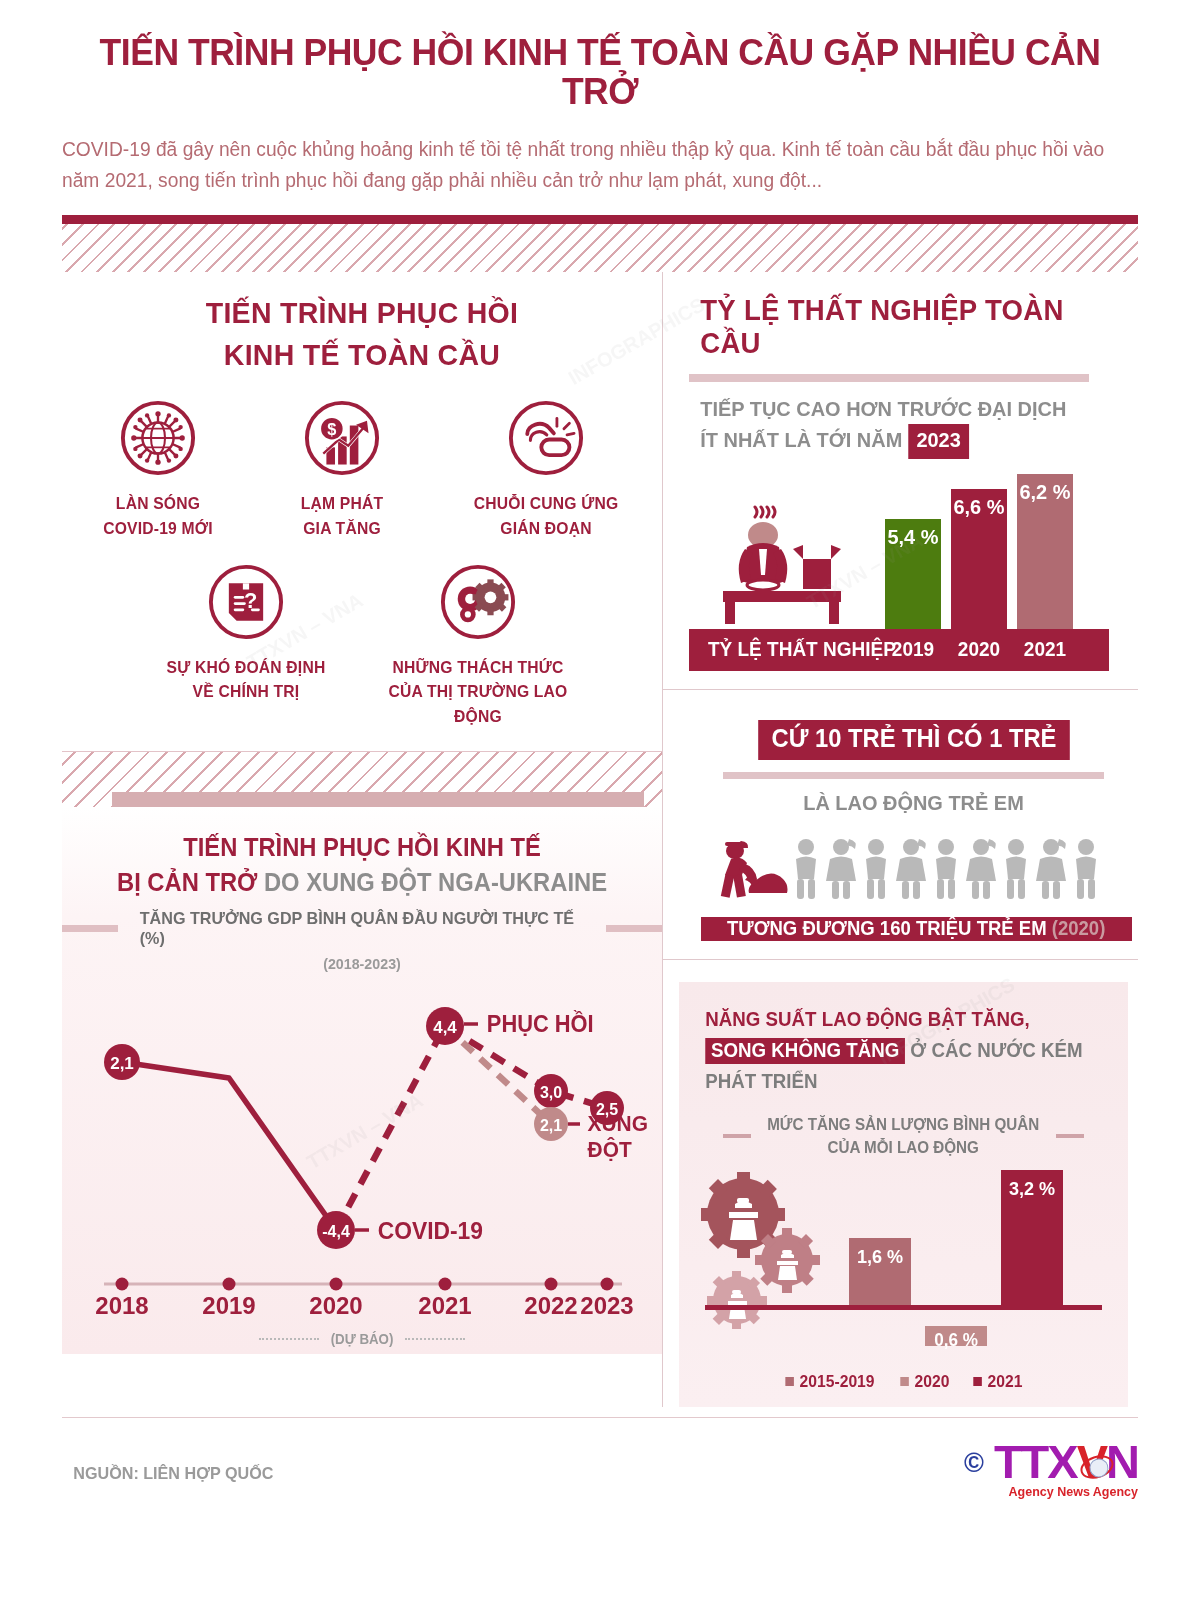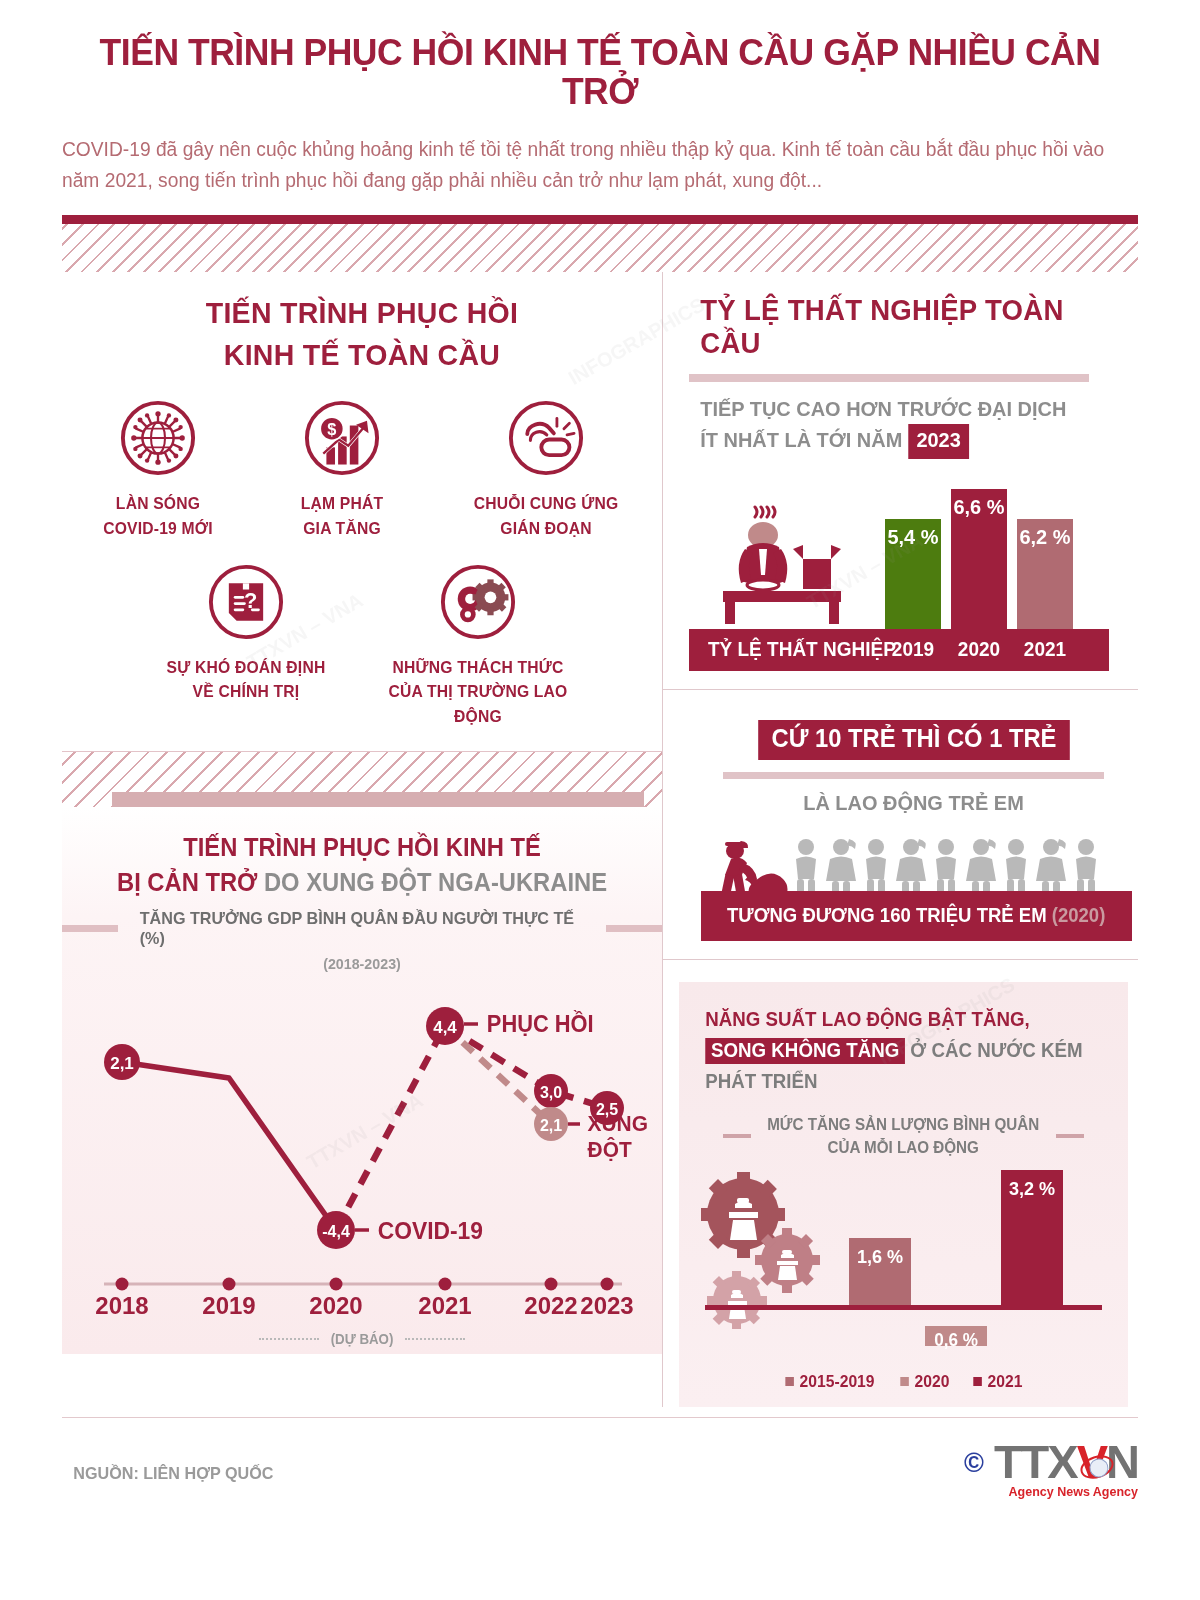--- a/index.html
+++ b/index.html
@@ -105,21 +105,21 @@
 
   
   .cl-title { text-align:center; }
   .cl-title .bx {
     display:inline-block; background:#9e1f3d; color:#fff; font-size:25px; font-weight:700;
     padding:4px 14px 7px 14px; transform:scaleX(0.95);
   }
   .cl-rule { height:7px; background:#e0c3c7; margin:12px 34px 12px 34px; }
   .cl-sub { text-align:center; font-size:21px; font-weight:700; color:#8d8d8d; transform:scaleX(0.95);}
   .cl-fig { position:relative; height:110px; margin-top:16px; }
-  .cl-band { position:absolute; left:12px; right:6px; bottom:0; height:50px; background:#9e1f3d;
+  .cl-band { position:absolute; left:12px; right:6px; bottom:0; height:24px; background:#9e1f3d;
              display:flex; align-items:center; justify-content:center; }
   .cl-band .tx { font-size:19.5px; font-weight:700; color:#fff; transform:scaleX(0.95); }
   .cl-band .tx .yr { color:#c99aa0; }
 
   
   .pr-card { background: linear-gradient(180deg,#f8e9eb 0%, #fbeff1 100%); margin: 22px 10px 0 16px; padding: 22px 18px 16px 18px;}
   .pr-h { font-size:19.5px; font-weight:700; color:#9e1f3d; line-height:1.6; transform:scaleX(0.96);}
   .pr-h .inv { background:#9e1f3d; color:#fff; padding:1px 6px 3px 6px; }
   .pr-h .gr { color:#7d7d7d; }
   .pr-cap { display:flex; align-items:center; justify-content:center; gap:9px; margin-top:16px;}
@@ -134,21 +134,21 @@
   .pr-leg .sw { width:9px; height:9px; }
 
   
   .fdivider { margin: 10px 62px 0 62px; height:1px; background:#e3c9cd; }
   .footer { position:relative; margin: 0 62px; height: 110px; }
   .src { position:absolute; left:6px; top:46px; font-size:17px; font-weight:700; color:#9a9a9a; transform:scaleX(0.95);}
   .logo { position:absolute; right:0; top:22px; display:flex; align-items:flex-start; gap:10px; }
   .cmark { font-size:27px; color:#2b3f9e; font-weight:700; line-height:1; margin-top:10px;}
   .ttxvn { position:relative; }
   .ttxvn .wm { font-size:47px; font-weight:700; letter-spacing:-2px; line-height:0.95; }
-  .ttxvn .wm .b { color:#737373; }
+  .ttxvn .wm .b { color:#a21caf; }
   .ttxvn .wm .r { color:#d8232a; }
   .ttxvn .vna { text-align:right; font-size:12.5px; font-weight:700; color:#d8232a; margin-top:1px;}
   .ttxvn .globe {
     position:absolute; left:86px; top:16px; width:34px; height:22px;
     border:2px solid #d8232a; border-radius:50%; transform:rotate(-18deg);
   }
   .ttxvn .globe:after{
     content:""; position:absolute; left:7px; top:1px; width:17px; height:17px;
     border-radius:50%; background:#e9eef7; border:1px solid #8fa0c8;
   }
@@ -447,21 +447,21 @@
               <path d="M132 60 l10 -10 l-10 -4 Z"></path>
             </g>
           </svg>
 
           <div class="ubar" style="left:196px;height:110px;background:#4d7c0f;">
             <span class="v">5,4 %</span>
           </div>
           <div class="ubar" style="left:262px;height:140px;background:#9e1f3d;">
             <span class="v">6,6 %</span>
           </div>
-          <div class="ubar" style="left:328px;height:110px;background:#b06b72;">
+          <div class="ubar" style="left:328px;height:155px;background:#b06b72;">
             <span class="v">6,2 %</span>
           </div>
 
           <div class="unemp-base">
             <span class="bl" style="left:14px;">TỶ LỆ THẤT NGHIỆP</span>
             <span class="bl" style="left:196px;width:56px;text-align:center;">2019</span>
             <span class="bl" style="left:262px;width:56px;text-align:center;">2020</span>
             <span class="bl" style="left:328px;width:56px;text-align:center;">2021</span>
           </div>
         </div>

